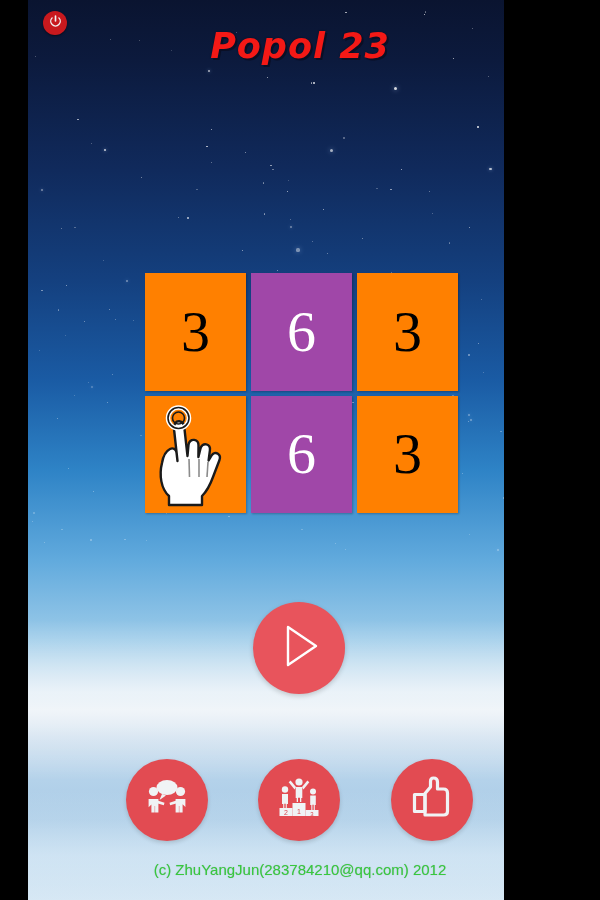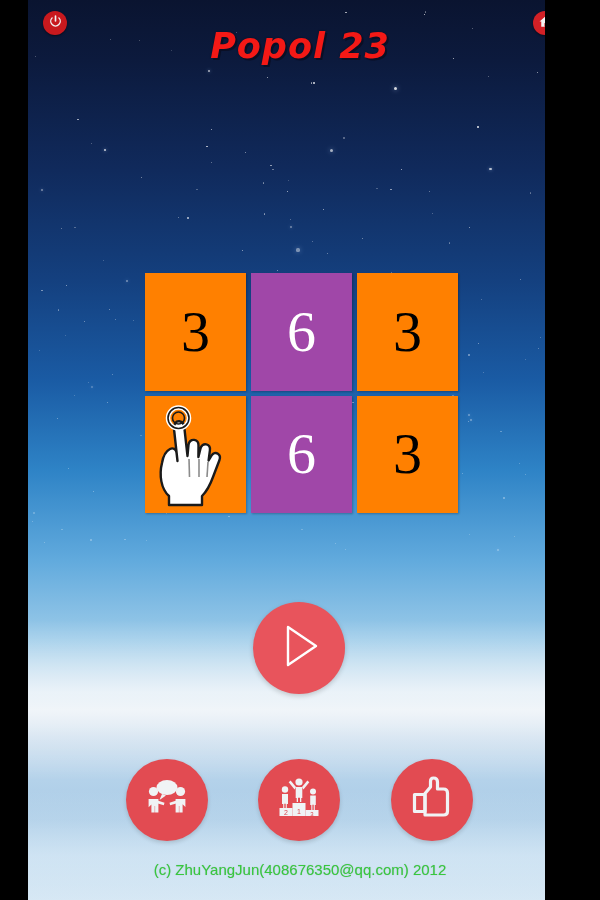--- a/index.html
+++ b/index.html
@@ -9,21 +9,21 @@
   }
   body {
     width: 600px;
     height: 900px;
     overflow: hidden;
     font-family: "Liberation Sans", sans-serif;
   }
 
   #app {
     position: relative;
-    width: 545px;
+    width: 504px;
     height: 900px;
     background: #000;
     overflow: hidden;
   }
 
   
   .sky {
     position: absolute;
     left: 28px;
     top: 0;
@@ -498,15 +498,15 @@
 
   <div class="bottom-btn btn-like">
     <span>
       <svg width="50" height="48" viewBox="0 0 50 48">
         <path d="M26.5 4 C 24.5 4 23.5 5.5 23.5 7.5 L 23.5 13 L 18 19.5 L 18 41 L 36.5 41 C 39 41 40.5 39.5 40.5 37.2 L 40.5 19 C 40.5 16.5 39 15 36.5 15 L 30.5 15 L 30.5 8 C 30.5 5.5 29 4 26.5 4 Z" fill="none" stroke="#f0f3f5" stroke-width="3.2" stroke-linejoin="round"></path>
         <rect x="7.5" y="20.5" width="10.5" height="17" fill="none" stroke="#f0f3f5" stroke-width="3.2" stroke-linejoin="round"></rect>
       </svg>
     </span>
   </div>
 
-  <div class="footer">(c) ZhuYangJun(408676350@qq.com) 2012</div>
+  <div class="footer">(c) ZhuYangJun(283784210@qq.com) 2012</div>
 
 </div>
 
 </body></html>

